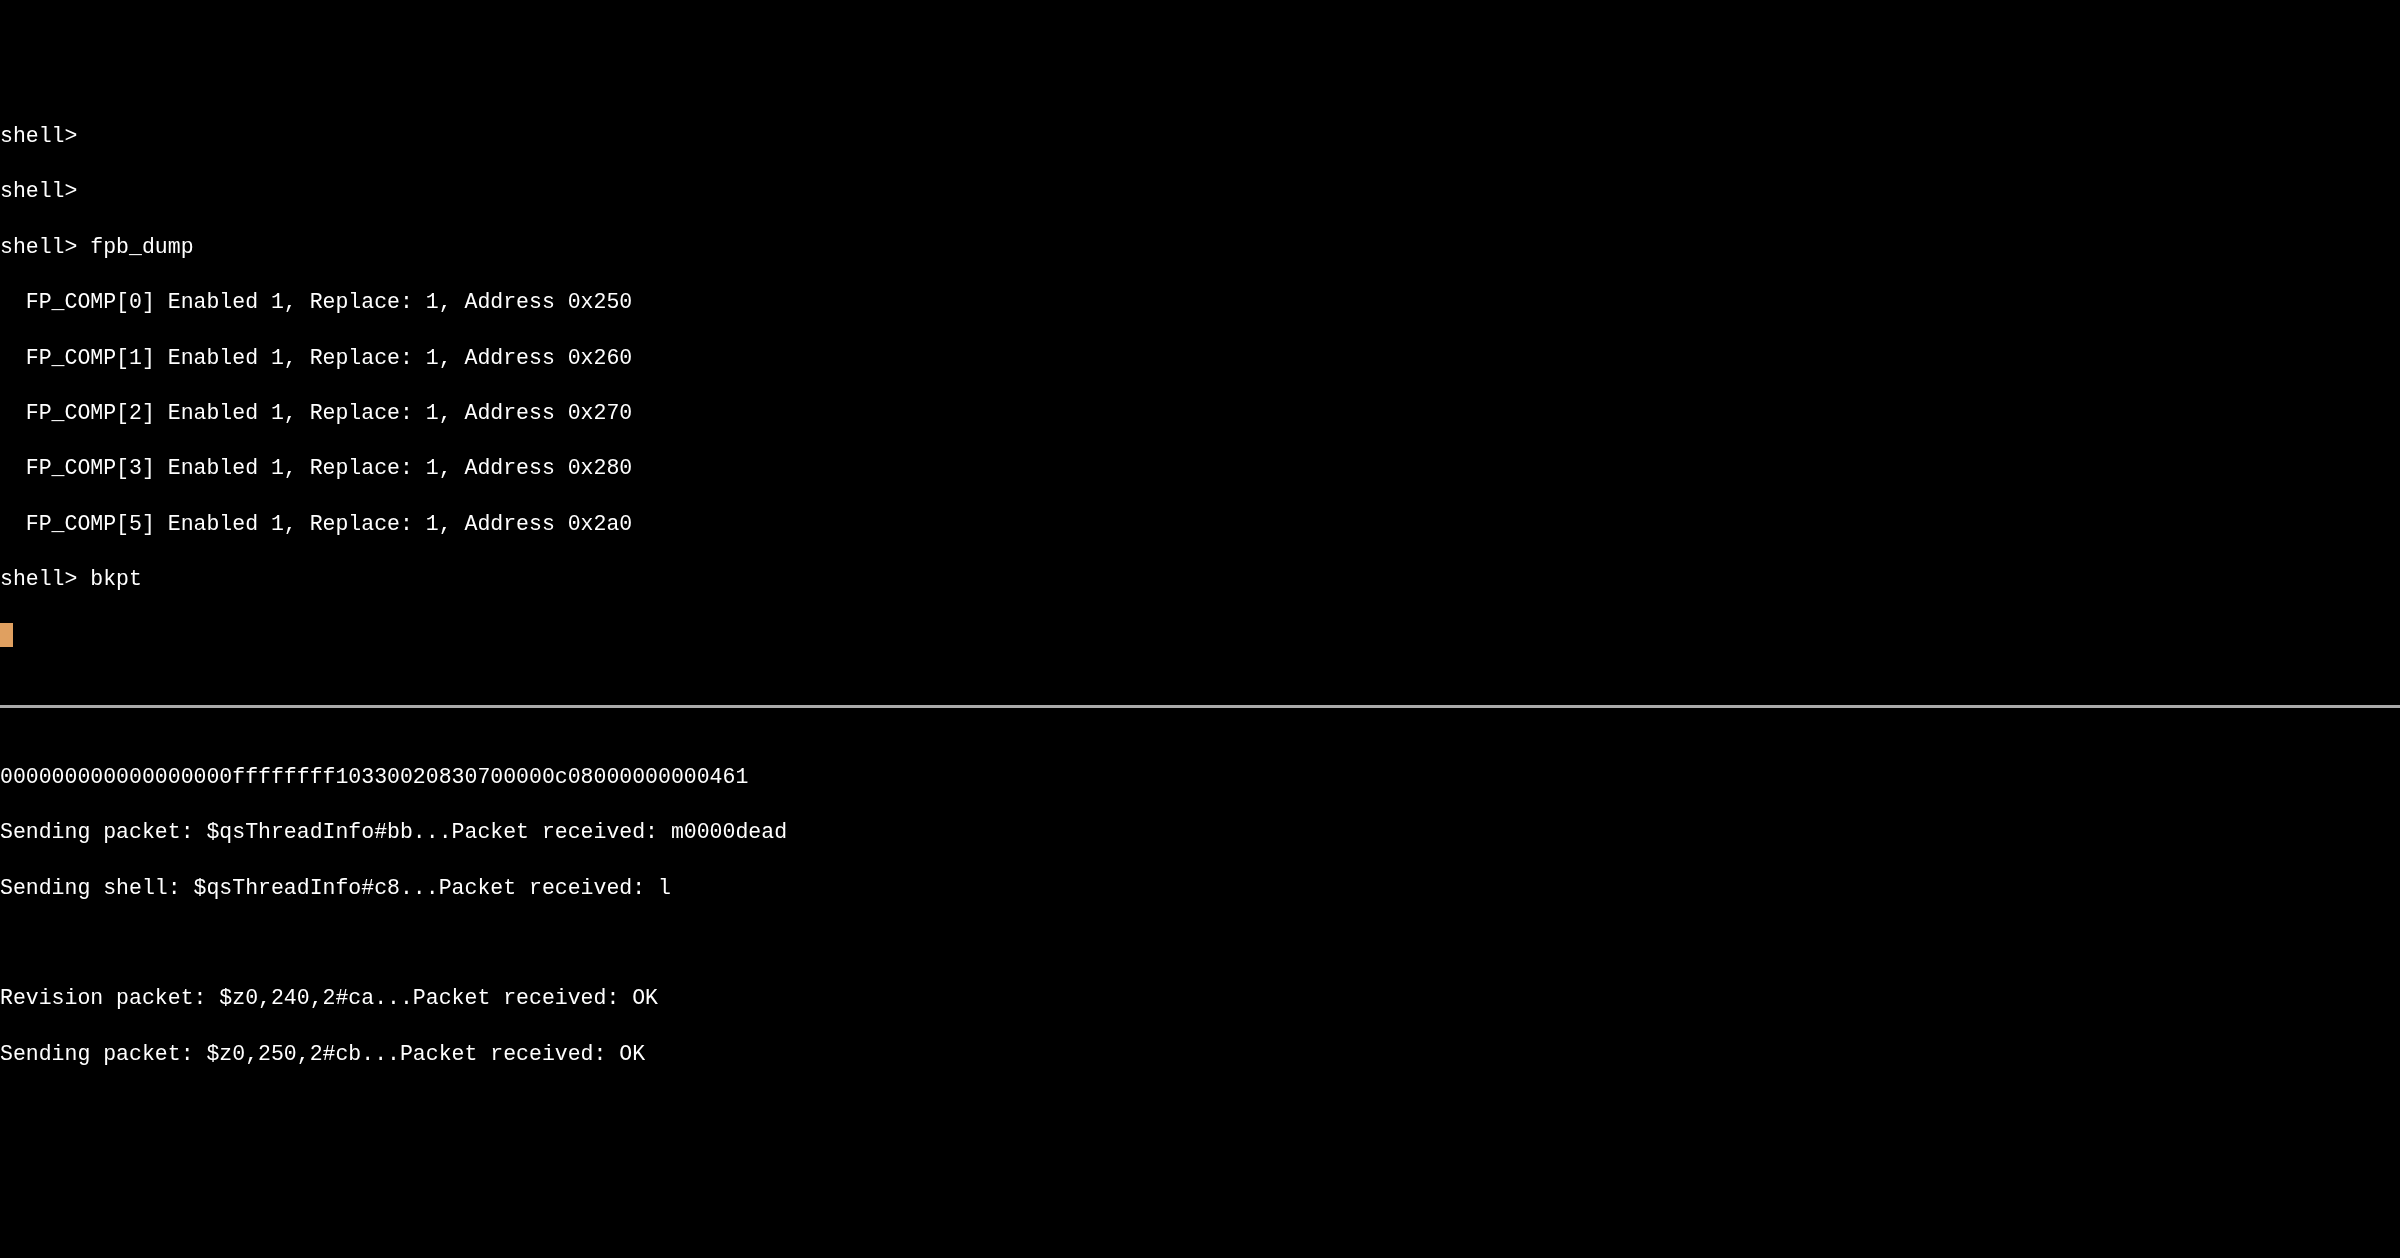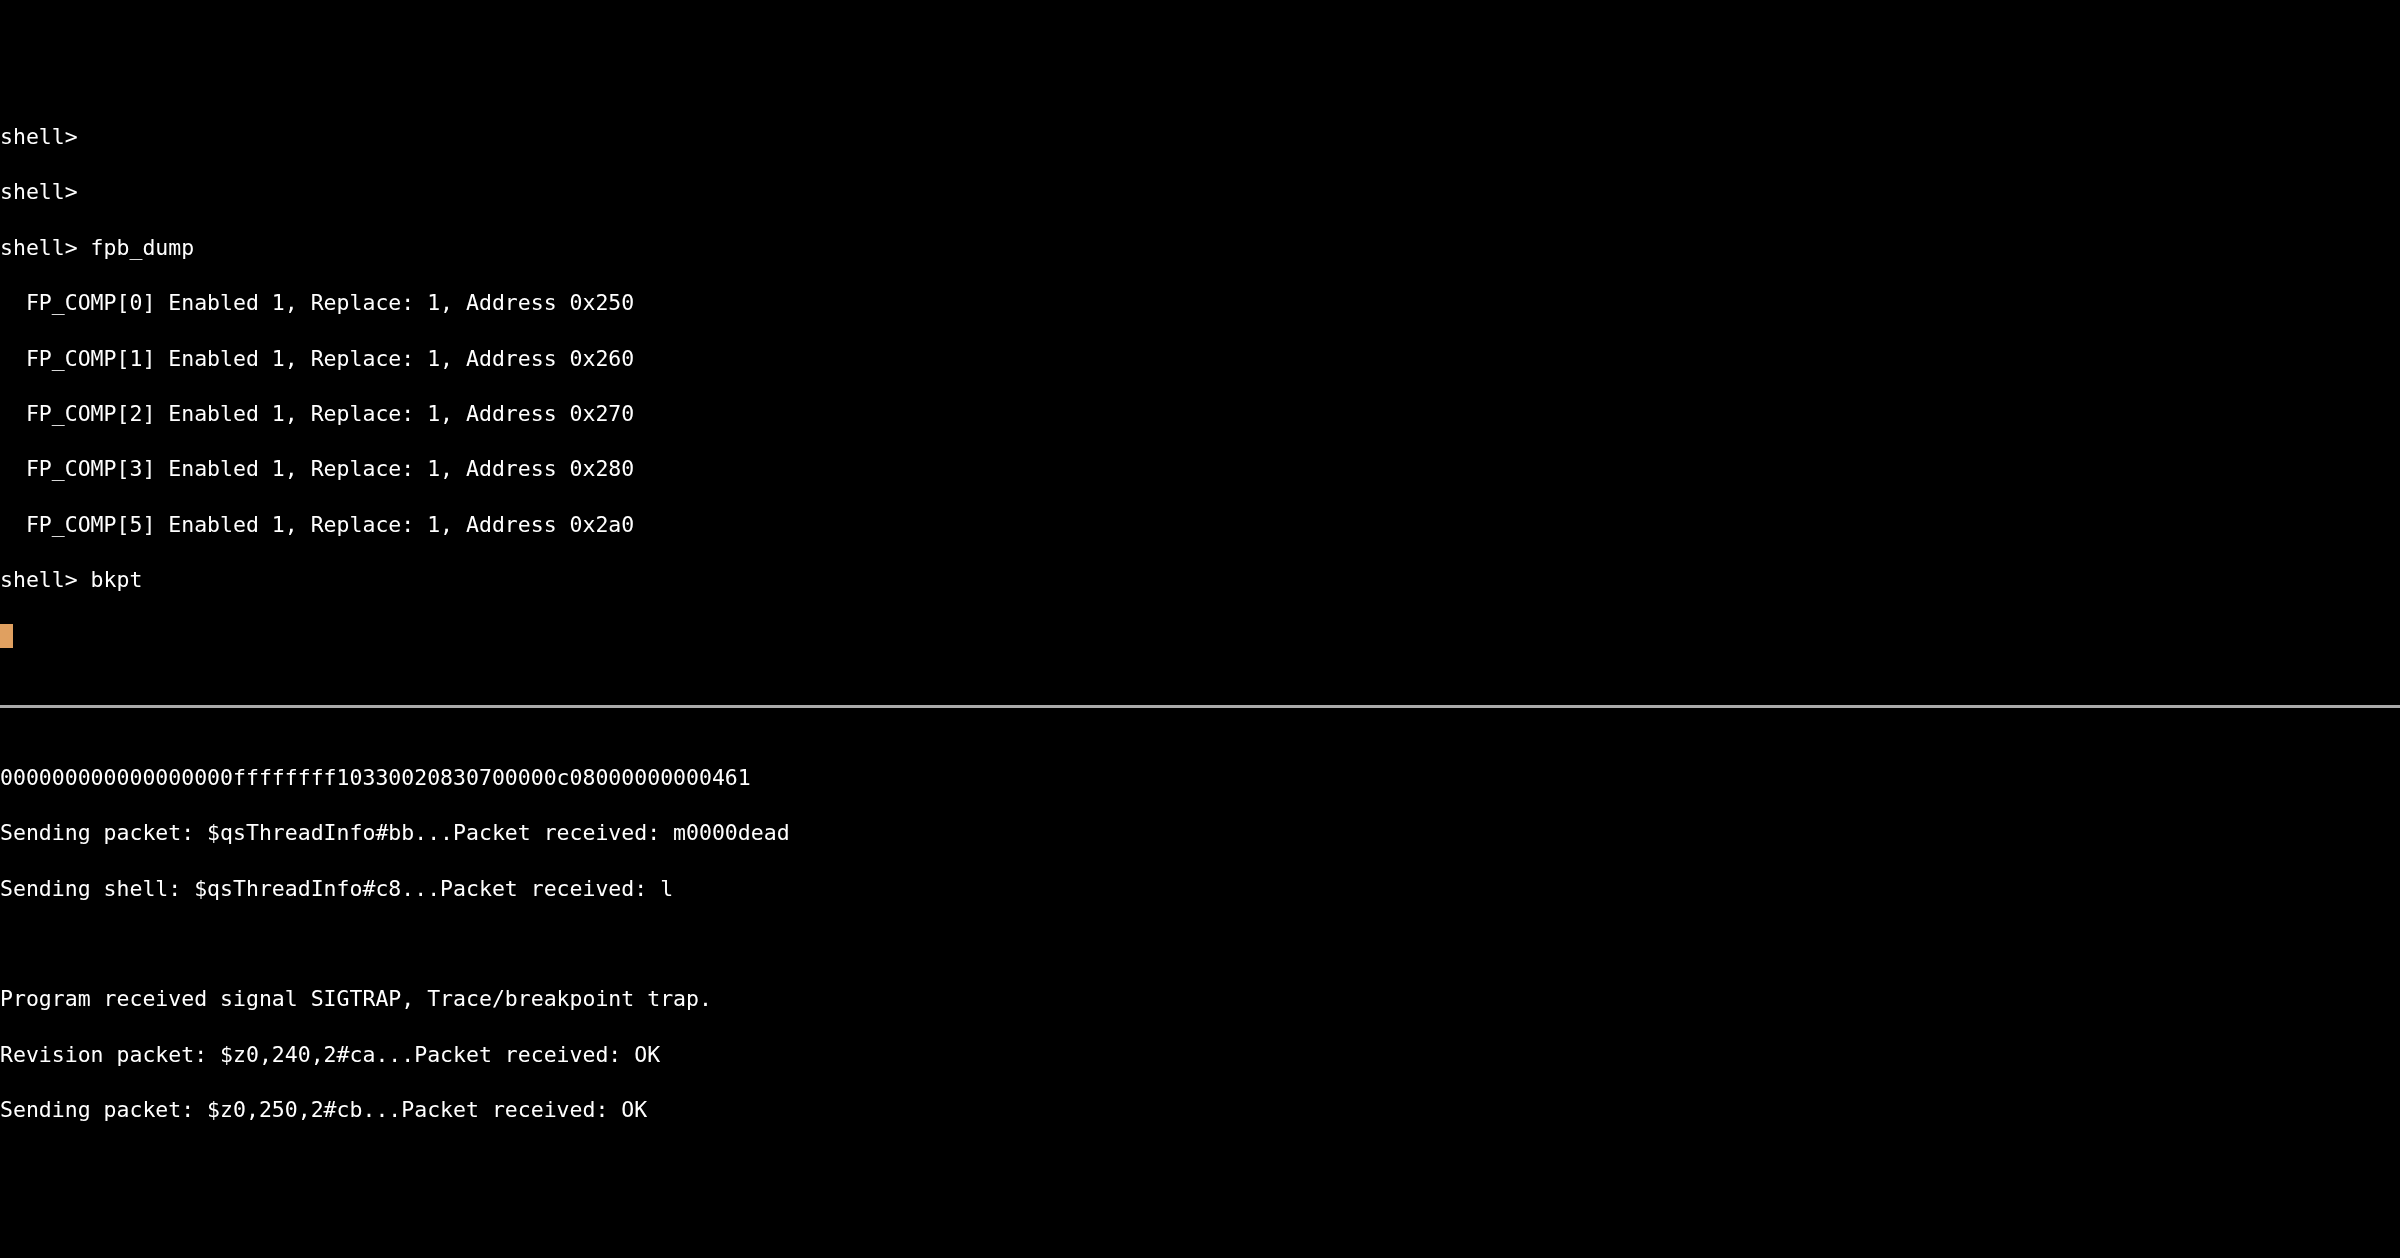--- a/index.html
+++ b/index.html
@@ -1,18 +1,19 @@
 <!DOCTYPE html>
 <html><head>
   <meta charset="utf-8">
   <style>
     * {
       margin: 0;
       padding: 0;
       box-sizing: border-box;
+      font-family: Liberation Mono, monospace;
     }
     body {
       background: #000;
       color: #fff;
       font-family: 'Menlo', 'Monaco', 'Consolas', monospace;
       font-size: 21.5px;
       line-height: 1.29;
       white-space: pre;
       overflow-x: auto;
     }
@@ -60,21 +61,20 @@
 <span class="line">  FP_COMP[5] Enabled 1, Replace: 1, Address 0x2a0</span>
 <span class="line">shell&gt; bkpt</span>
 <span class="line"><span class="cursor"></span></span>
 </div>
 <div class="divider"></div>
 <div class="pane bottom-pane">
 <span class="line">000000000000000000ffffffff10330020830700000c08000000000461</span>
 <span class="line">Sending packet: $qsThreadInfo#bb...Packet received: m0000dead</span>
 <span class="line">Sending shell: $qsThreadInfo#c8...Packet received: l</span>
 <span class="line"> </span>
-<span class="line">Program received signal SIGTRAP, Trace/breakpoint trap.</span>
 <span class="line">Revision packet: $z0,240,2#ca...Packet received: OK</span>
 <span class="line">Sending packet: $z0,250,2#cb...Packet received: OK</span>
 
 
 
 
 
 
 
 

